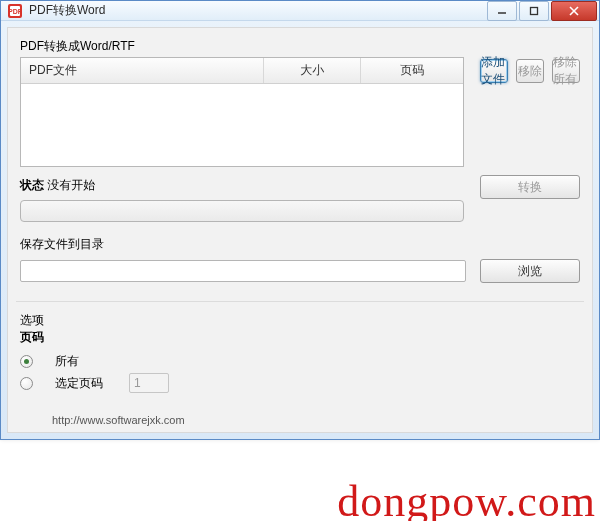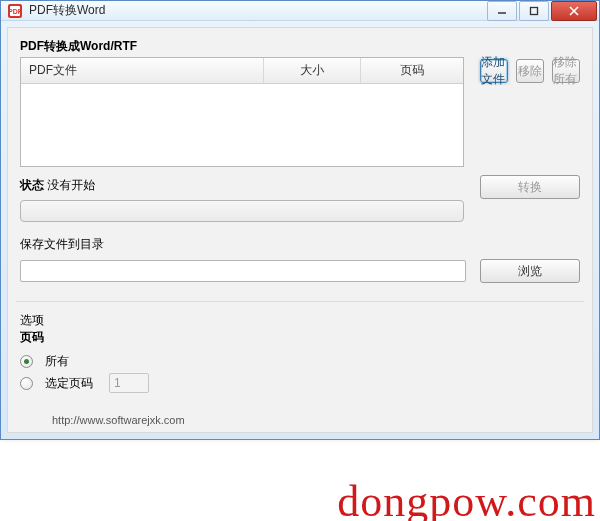--- a/index.html
+++ b/index.html
@@ -48,21 +48,21 @@
     background: linear-gradient(#e76b60,#c6392b);
     border-color:#9c2c22; color:#fff; font-weight:bold;
   }
   
   .client {
     margin: 6px;
     background:#f2f2f2;
     border:1px solid #d9d9d9;
     padding: 10px 12px 6px 12px;
   }
-  .heading { font-weight:bold; margin-bottom:2px; }
+  .heading { font-weight:normal; margin-bottom:2px; }
   .subheading { margin-bottom:4px; }
   .row { display:flex; align-items:flex-start; }
   .main-col { flex:1; }
   .side-col { width: 100px; margin-left:16px; display:flex; gap:8px; padding-top:2px; }
 
   
   .file-table {
     border:1px solid #b8b8b8;
     background:#fff;
     height: 110px;
@@ -114,21 +114,21 @@
     border-radius:2px;
   }
   .browse-btn { width:100px; }
 
   .divider { height:1px; background:#dcdcdc; margin:18px -4px 10px; }
 
   .options-row { display:flex; }
   .opt-left { flex:0 0 55%; }
   .opt-right { flex:1; }
   .opt-title { font-weight:bold; margin-bottom:4px; }
-  .radio-row { display:flex; align-items:center; height:22px; gap:12px; }
+  .radio-row { display:flex; align-items:center; height:22px; gap:22px; }
   .radio {
     width:13px; height:13px; border:1px solid #8a8a8a; border-radius:50%;
     background:radial-gradient(circle at 35% 30%,#fff,#e6e6e6);
     display:inline-flex; align-items:center; justify-content:center;
   }
   .radio.checked::after {
     content:""; width:5px; height:5px; border-radius:50%;
     background:#3c7f3c;
   }
   .page-num {

